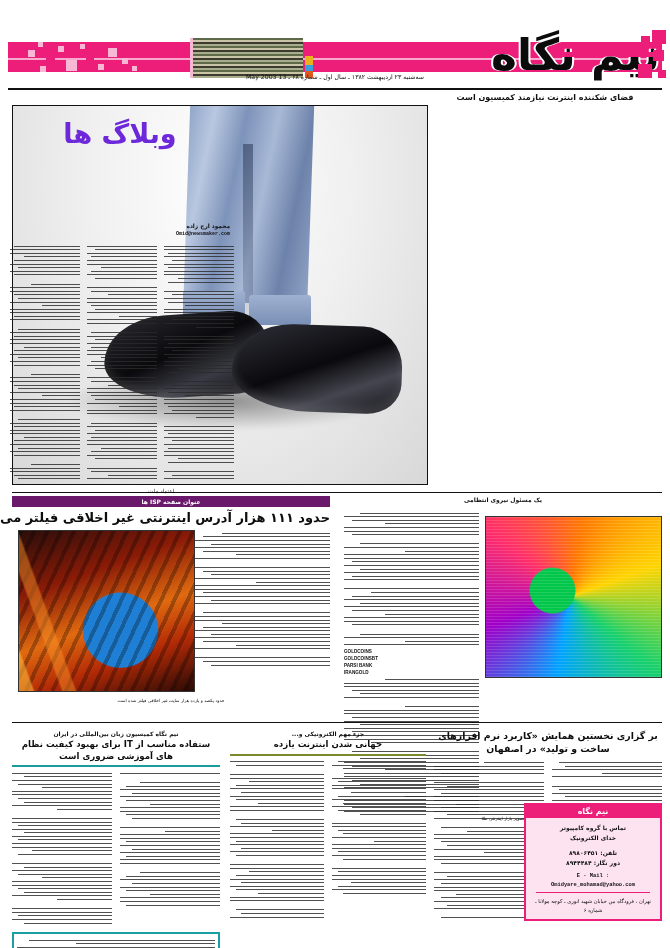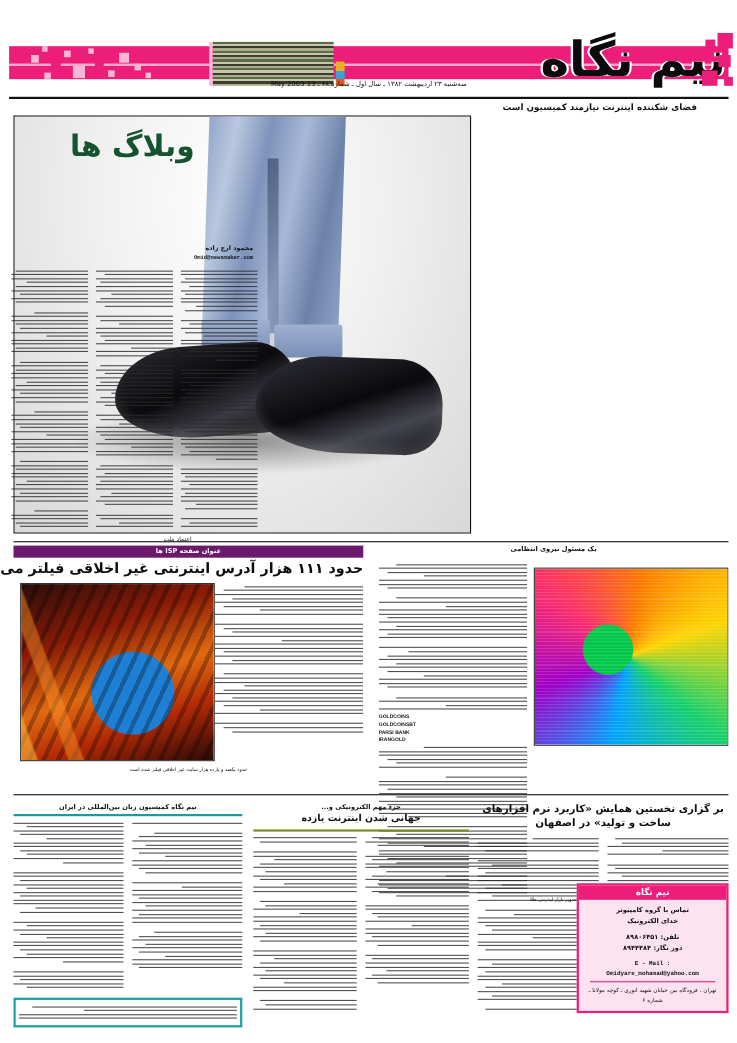--- a/index.html
+++ b/index.html
@@ -193,21 +193,21 @@
     <div class="legs"></div>
     <div class="legsplit"></div>
     <div class="cuffL"></div>
     <div class="cuffR"></div>
     <div class="shoeL"></div>
     <div class="shoeR"></div>
   </div>
   <div class="photo-credit">اعتماد ملت</div>
 
   <div style="position:absolute;right:436px;top:113px;width:228px;text-align:center;direction:rtl;">
-    <div style="font-size:27px;font-weight:bold;color:#14532d;line-height:1.25;white-space:nowrap;margin-top:4px;">وبلاگ ها</div>
+    <div style="font-size:27px;font-weight:bold;color:#6d28d9;line-height:1.25;white-space:nowrap;margin-top:4px;">وبلاگ ها</div>
   </div>
 
   <div class="byline">
     <div>محمود ارج زاده</div>
     <div style="font-size:5px;direction:ltr;text-align:right;font-family:'Liberation Mono',monospace;">Omid@newsmaker.com</div>
   </div>
 
   <div class="lead-text">
     <div class="lead-col c1 lines">
         <div class="ln s1"></div>
@@ -754,20 +754,21 @@
             <div class="gap"></div>
             <div class="ln s2"></div>
             <div class="ln s3"></div>
             <div class="ln s1"></div>
           </div>
       </div>
     </div>
 
     <div class="bot-c3">
       <div class="mini-head">نیم نگاه کمیسیون زبان بین‌المللی در ایران</div>
+      <div class="bot-head2">ستفاده مناسب از IT برای بهبود کیفیت نظام های آموزشی ضروری است</div>
       <div class="teal-rule"></div>
       <div style="display:flex;gap:8px;">
         <div class="lines" style="flex:1">
             <div class="ln s1"></div>
             <div class="gap"></div>
             <div class="ln s4"></div>
             <div class="ln s2"></div>
             <div class="ln s1"></div>
             <div class="ln s3"></div>
             <div class="ln s1"></div>

